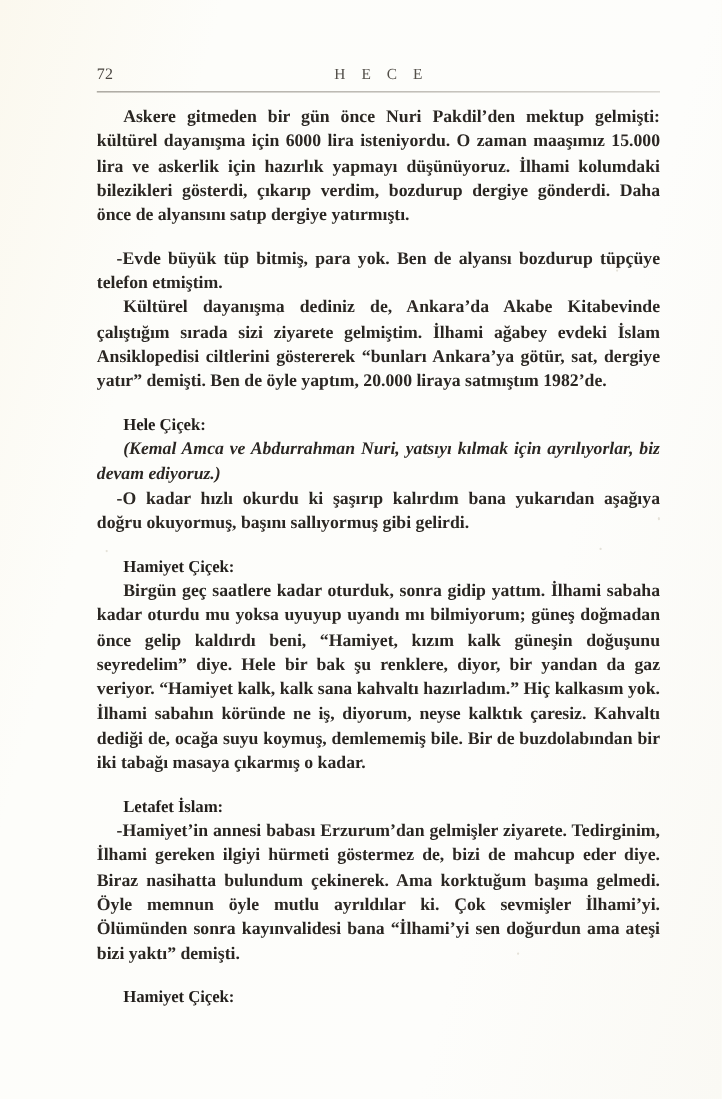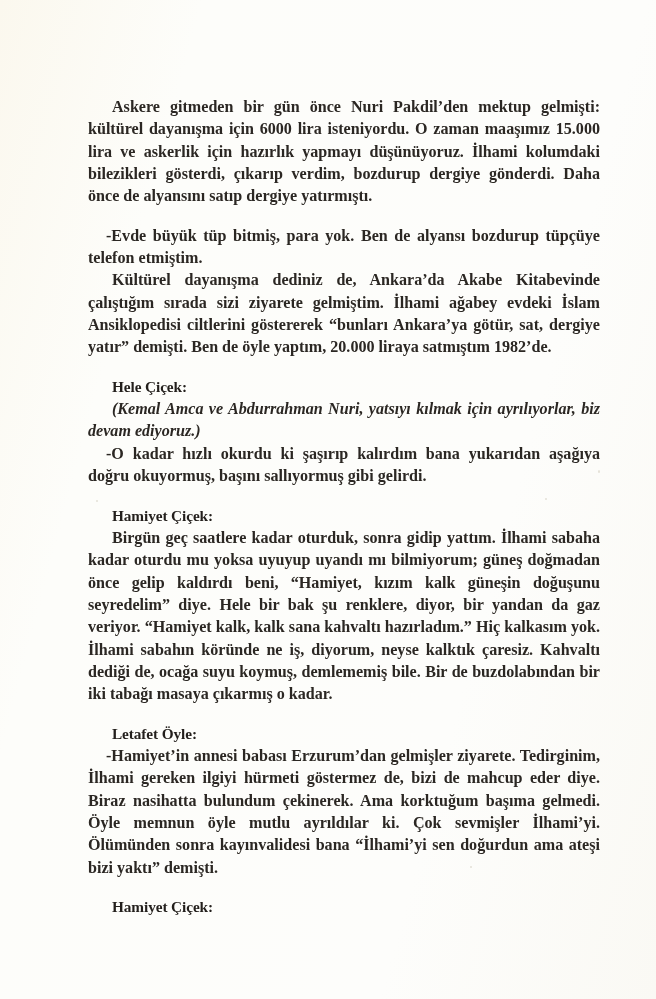--- a/index.html
+++ b/index.html
@@ -115,35 +115,40 @@
     border-radius: 50%;
   }
 </style>
 </head>
 <body>
 
 <div class="page"></div>
 
 <div class="page-inner">
 
+  <div class="running-head">
+    <span class="folio">72</span>
+    <span class="head-title">H E C E</span>
+    <div class="head-rule"></div>
+  </div>
 
   <div class="body-col" id="body-col">
       <p class="para">Askere gitmeden bir gün önce Nuri Pakdil’den mektup gelmişti: kültürel dayanışma için 6000 lira isteniyordu. O zaman maaşımız 15.000 lira ve askerlik için hazırlık yapmayı düşünüyoruz. İlhami kolumdaki bilezikleri gösterdi, çıkarıp verdim, bozdurup dergiye gönderdi. Daha önce de alyansını satıp dergiye yatırmıştı.</p>
       <div class="gap-speaker"></div>
       <p class="para dash">-Evde büyük tüp bitmiş, para yok. Ben de alyansı bozdurup tüpçüye telefon etmiştim.</p>
       <p class="para">Kültürel dayanışma dediniz de, Ankara’da Akabe Kitabevinde çalıştığım sırada sizi ziyarete gelmiştim. İlhami ağabey evdeki İslam Ansiklopedisi ciltlerini göstererek “bunları Ankara’ya götür, sat, dergiye yatır” demişti. Ben de öyle yaptım, 20.000 liraya satmıştım 1982’de.</p>
       <div class="gap-speaker"></div>
       <h2 class="speaker">Hele Çiçek:</h2>
       <p class="para italic">(Kemal Amca ve Abdurrahman Nuri, yatsıyı kılmak için ayrılıyorlar, biz devam ediyoruz.)</p>
       <p class="para dash">-O kadar hızlı okurdu ki şaşırıp kalırdım bana yukarıdan aşağıya doğru okuyormuş, başını sallıyormuş gibi gelirdi.</p>
       <div class="gap-speaker"></div>
       <h2 class="speaker">Hamiyet Çiçek:</h2>
       <p class="para">Birgün geç saatlere kadar oturduk, sonra gidip yattım. İlhami sabaha kadar oturdu mu yoksa uyuyup uyandı mı bilmiyorum; güneş doğmadan önce gelip kaldırdı beni, “Hamiyet, kızım kalk güneşin doğuşunu seyredelim” diye. Hele bir bak şu renklere, diyor, bir yandan da gaz veriyor. “Hamiyet kalk, kalk sana kahvaltı hazırladım.” Hiç kalkasım yok. İlhami sabahın köründe ne iş, diyorum, neyse kalktık çaresiz. Kahvaltı dediği de, ocağa suyu koymuş, demlememiş bile. Bir de buzdolabından bir iki tabağı masaya çıkarmış o kadar.</p>
       <div class="gap-speaker"></div>
-      <h2 class="speaker">Letafet Öyle:</h2>
+      <h2 class="speaker">Letafet İslam:</h2>
       <p class="para dash">-Hamiyet’in annesi babası Erzurum’dan gelmişler ziyarete. Tedirginim, İlhami gereken ilgiyi hürmeti göstermez de, bizi de mahcup eder diye. Biraz nasihatta bulundum çekinerek. Ama korktuğum başıma gelmedi. Öyle memnun öyle mutlu ayrıldılar ki. Çok sevmişler İlhami’yi. Ölümünden sonra kayınvalidesi bana “İlhami’yi sen doğurdun ama ateşi bizi yaktı” demişti.</p>
       <div class="gap-speaker"></div>
       <h2 class="speaker">Hamiyet Çiçek:</h2>
     </div>
 
 </div>
 
 <div class="speck" style="left:96px; top:500px; width:2px; height:2px;"></div>
 <div class="speck" style="left:545px; top:498px; width:2px; height:2px;"></div>
 <div class="speck" style="left:598px; top:470px; width:2px; height:3px;"></div>

